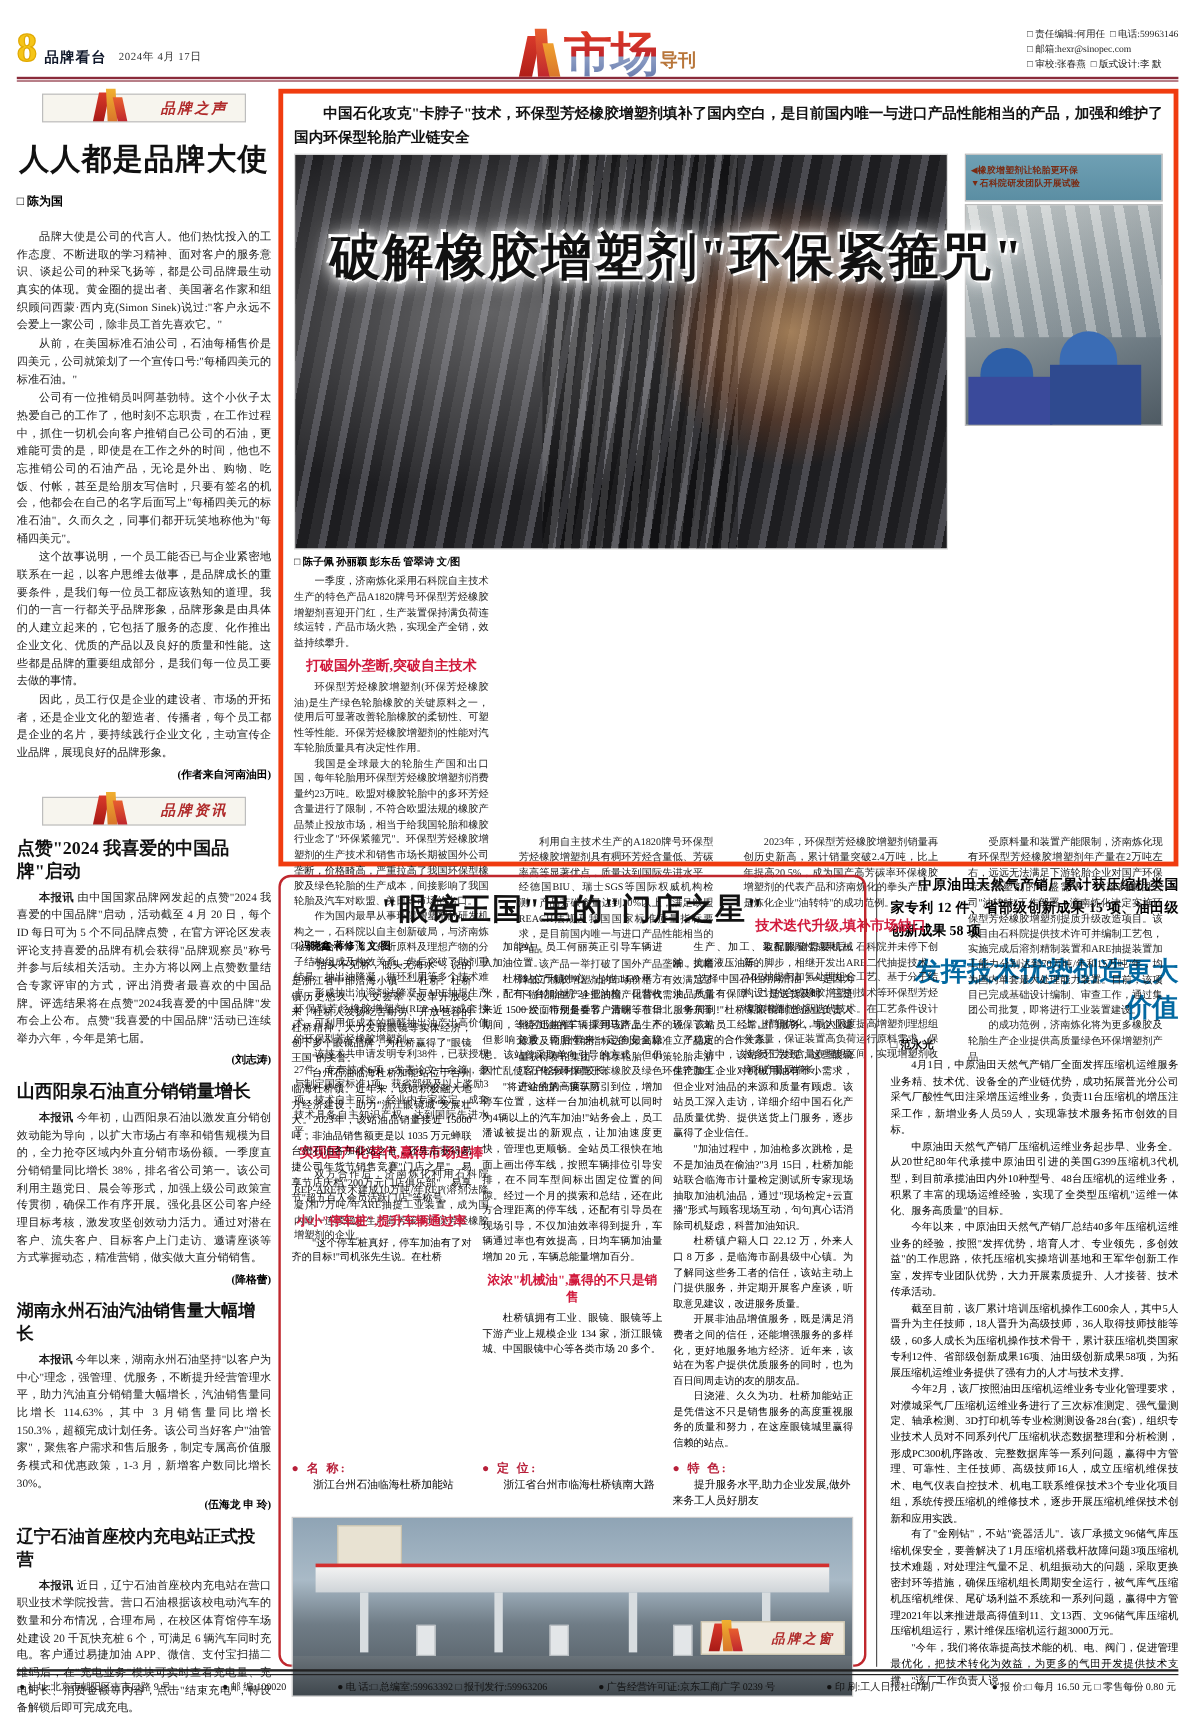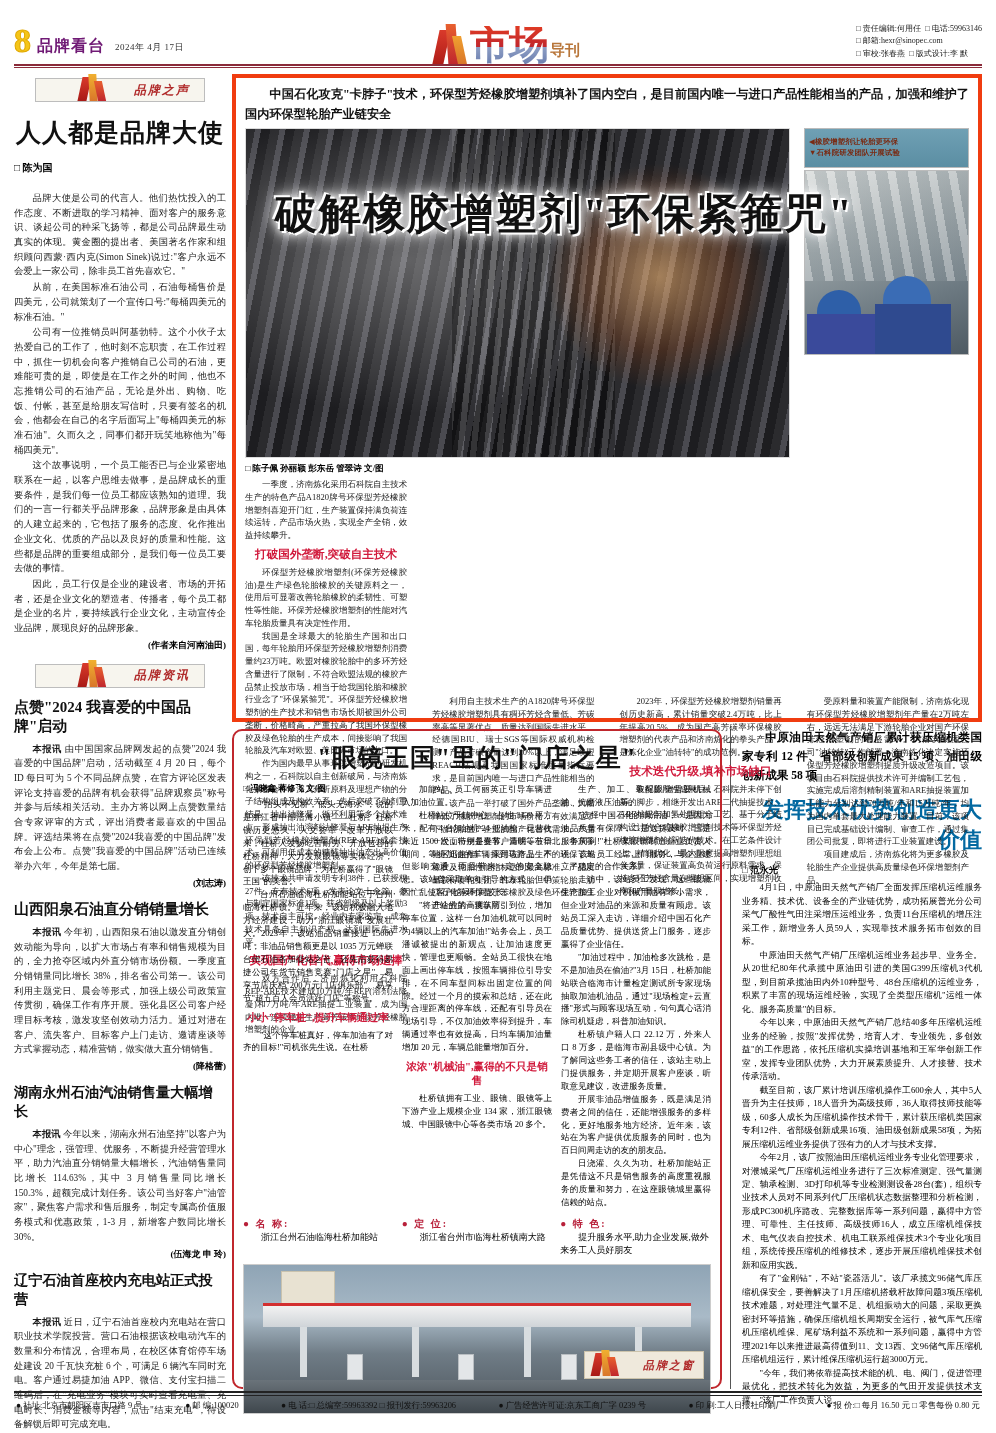--- a/index.html
+++ b/index.html
@@ -12,21 +12,21 @@
   }
   .page { width: 996px; height: 1433px; position: relative; padding: 0 14px; }
 
   
   .masthead { height: 62px; position: relative; display: flex; align-items: flex-end; padding-bottom: 2px; }
   .page-num {
     font-family: "Liberation Serif", serif; font-size: 34px; font-weight: bold;
     color: #f5c518; -webkit-text-stroke: 1px #e0a800; line-height: 1; margin-right: 6px;
     padding-bottom: 2px;
   }
-  .section-name { font-size: 16px; font-weight: bold; color: #701a75; letter-spacing: 1px; padding-bottom: 3px; }
+  .section-name { font-size: 12px; font-weight: bold; color: #0f172a; letter-spacing: 1px; padding-bottom: 3px; }
   .issue-date { font-size: 9px; color: #333; margin-left: 10px; padding-bottom: 6px; letter-spacing: 0.5px; }
   .logo-block { position: absolute; left: 420px; bottom: -2px; display: flex; align-items: flex-end; }
   .logo-mark { width: 34px; height: 40px; position: relative; margin-right: 2px; }
   .logo-mark .b1 { position:absolute; left:2px; bottom:0; width:11px; height:34px; background:linear-gradient(180deg,#d93a2b,#b01d18); transform: skewX(-12deg); }
   .logo-mark .b2 { position:absolute; left:13px; bottom:0; width:10px; height:40px; background:linear-gradient(180deg,#e8602f,#c0272d); transform: skewX(4deg); }
   .logo-mark .b3 { position:absolute; left:21px; bottom:0; width:9px; height:28px; background:linear-gradient(180deg,#f0a030,#d9762a); transform: skewX(12deg); }
   .logo-text-main { font-size: 40px; font-weight: bold; letter-spacing: -1px; line-height: 0.95;
     background: linear-gradient(180deg,#e03b24 0%,#c0272d 55%,#8d9ec4 56%,#6c7fb0 100%);
     -webkit-background-clip: text; background-clip: text; color: transparent; }
   .logo-text-sub { font-size: 15px; font-weight: bold; color: #b8763a; margin-left: 2px; padding-bottom: 4px; }
@@ -307,21 +307,21 @@
             </div>
             <div class="sub-head">技术迭代升级,填补市场缺口</div>
             <div class="mtext">
               <p>取得阶段性成果后，石科院并未停下创新的脚步，相继开发出ARE二代抽提技术、ARE抽提与加氢处理组合工艺、基于分子结构设计的合成橡胶增塑剂技术等环保型芳烃橡胶增塑剂创新迭代技术。在工艺条件设计上，精细优化，最大限度提高增塑剂理想组分含量，保证装置高负荷运行原料需求，保持多环芳烃含量在理想区间，实现增塑剂收率和产量双增长。</p>
             </div>
           </div>
 
           <div class="mcol">
             <div class="mtext" style="margin-top:232px">
               <p>受原料量和装置产能限制，济南炼化现有环保型芳烃橡胶增塑剂年产量在2万吨左右，远远无法满足下游轮胎企业对国产环保芳烃增塑剂的旺盛需求。为落实集团公司"油转特"工作部署，济南炼化决定实施环保型芳烃橡胶增塑剂提质升级改造项目。该项目由石科院提供技术许可并编制工艺包，实施完成后溶剂精制装置和ARE抽提装置加工能力分别达到70万吨/年和15万吨/年，均为国内单套最大处理能力装置。目前，该项目已完成基础设计编制、审查工作，通过集团公司批复，即将进行工业装置建设。</p>
-              <p>项目建成后，济南炼化将为更多橡胶及轮胎生产企业提供高质量绿色环保增塑剂产品。</p>
+              <p>的成功范例，济南炼化将为更多橡胶及轮胎生产企业提供高质量绿色环保增塑剂产品。</p>
             </div>
           </div>
         </div>
       </div>
 
       <div class="lower">
 
         <div class="lower-mid">
           <div class="mid-headline">"眼镜王国"里的"门店之星"</div>
 

